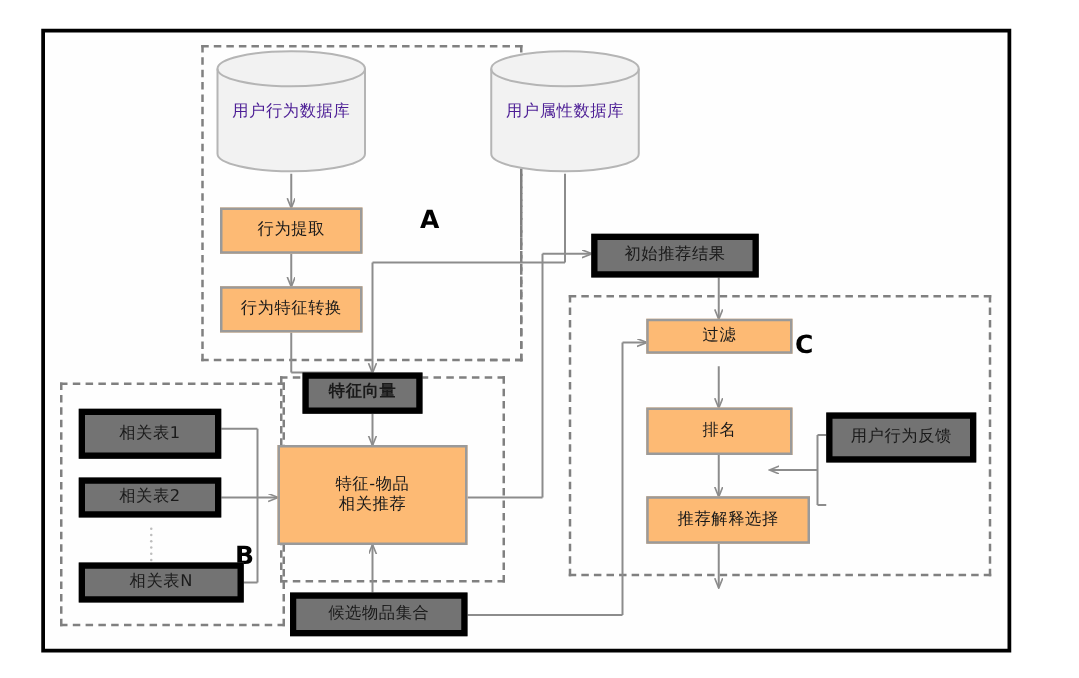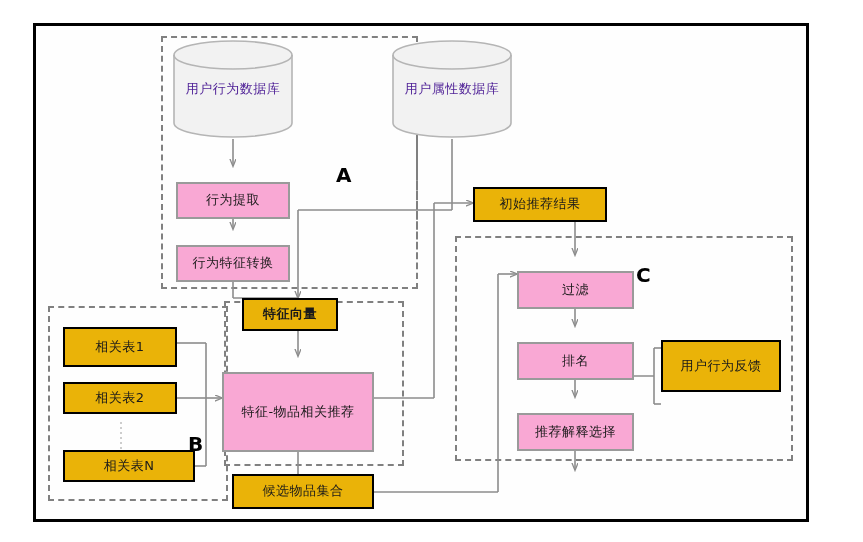--- a/index.html
+++ b/index.html
@@ -2,22 +2,22 @@
 <html><head>
 <meta charset="utf-8">
 <style>
   html,body{margin:0;padding:0;background:#fff;}
   body{font-family:"DejaVu Sans","Liberation Sans",sans-serif;}
   #canvas{position:relative;width:863px;height:542px;background:#fff;overflow:hidden;}
   #frame{position:absolute;left:33px;top:23px;width:776px;height:499px;border:3px solid #000;box-sizing:border-box;background:#fefefe;}
 
   .node{position:absolute;box-sizing:border-box;display:flex;align-items:center;justify-content:center;
         text-align:center;line-height:1.25;color:#1a1a1a;font-size:13px;letter-spacing:.5px;}
-  .light{background:#eab308;border:2px solid #000000;}
-  .dark{background:#f9a8d4;border:2px solid #9a9a9a;margin-top:16px;}
+  .light{background:#737373;border:5px solid #000000;}
+  .dark{background:#fdba74;border:2px solid #9a9a9a;}
   .node .txt{display:block;}
 
   .db{position:absolute;box-sizing:border-box;}
   .db .cyl{position:absolute;inset:0;}
   .db .lbl{position:absolute;left:0;right:0;top:50%;transform:translateY(-50%);
            text-align:center;font-size:13px;color:#4c1d95;letter-spacing:.5px;}
 
   .region{position:absolute;box-sizing:border-box;border:2px dashed #808080;}
   .rlabel{position:absolute;font-weight:bold;font-size:20px;color:#000;font-family:"DejaVu Sans","Liberation Sans",sans-serif;}
 
@@ -138,45 +138,45 @@
         <i></i>
         <i></i>
         <i></i>
         <i></i>
     </div>
 
     <div class="node light" style="left:27px;top:424px;width:132px;height:32px;">
       <span class="txt">相关表N</span>
     </div>
 
-    <div class="node dark" style="left:186px;top:330px;width:152px;height:80px;flex-direction:row;">
+    <div class="node dark" style="left:186px;top:330px;width:152px;height:80px;flex-direction:column;">
       <span class="txt">特征-物品</span>
       <span class="txt">相关推荐</span>
     </div>
 
     <div class="node light" style="left:196px;top:448px;width:142px;height:35px;">
       <span class="txt">候选物品集合</span>
     </div>
 
     <div class="node light" style="left:437px;top:161px;width:134px;height:35px;">
       <span class="txt">初始推荐结果</span>
     </div>
 
-    <div class="node dark" style="left:481px;top:229px;width:117px;height:38px;">
+    <div class="node dark" style="left:481px;top:229px;width:117px;height:28px;">
       <span class="txt">过滤</span>
     </div>
 
     <div class="node dark" style="left:481px;top:300px;width:117px;height:38px;">
       <span class="txt">排名</span>
     </div>
 
-    <div class="node dark" style="left:481px;top:371px;width:117px;height:38px;text-align:right;">
+    <div class="node dark" style="left:481px;top:371px;width:131px;height:38px;text-align:right;">
       <span class="txt">推荐解释选择</span>
     </div>
 
 
-    <div class="node light" style="left:625px;top:314px;width:120px;height:52px;">
+    <div class="node light" style="left:625px;top:304px;width:120px;height:40px;">
       <span class="txt">用户行为反馈</span>
     </div>
 
 
   </div>
 </div>
 
 </body></html>

